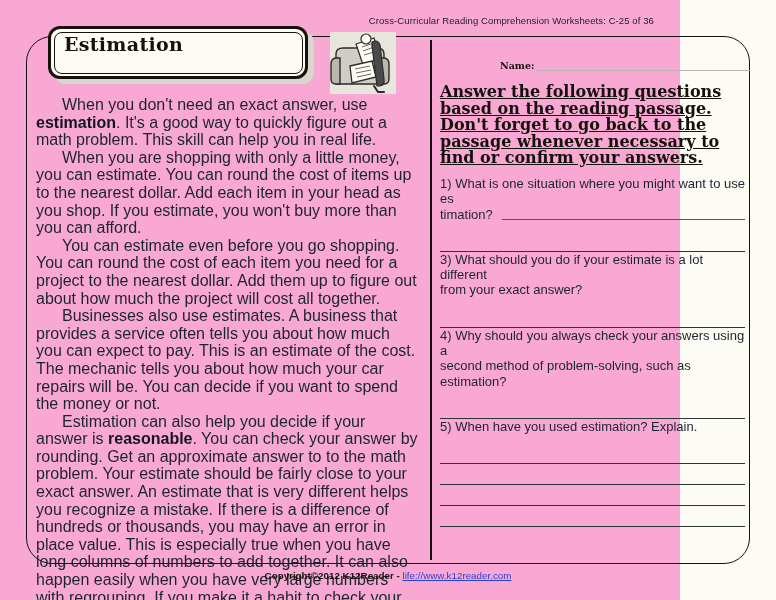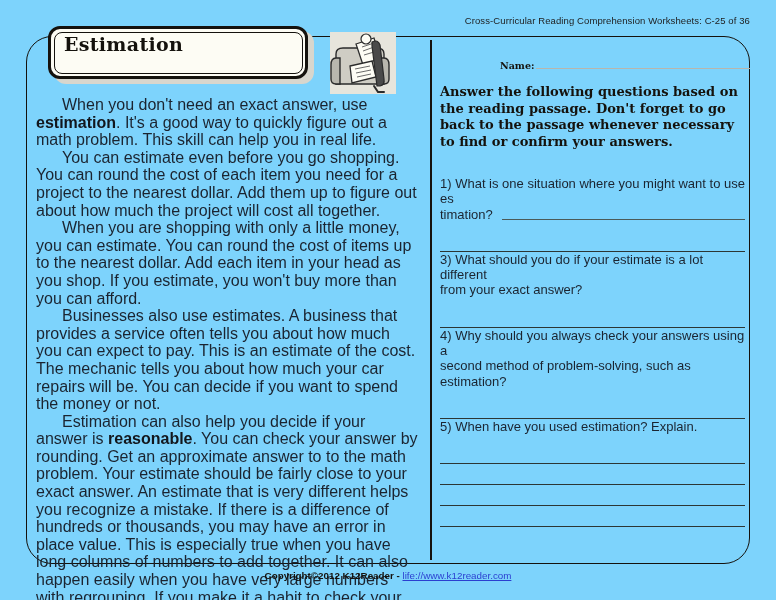--- a/index.html
+++ b/index.html
@@ -5,22 +5,22 @@
   * { box-sizing: border-box; }
   html, body {
     margin: 0; padding: 0;
     width: 776px; height: 600px;
     background: #fdfcf4;
     font-family: "Liberation Sans", sans-serif;
     overflow: hidden;
   }
   #page {
     position: relative;
-    width: 776px; height: 600px;
-    background: #7dd3fc;
+    width: 680px; height: 600px;
+    background: #f9a8d4;
   }
 
   
   .header-code {
     position: absolute;
     top: 15px; right: 26px;
     font-size: 9.5px;
     color: #1d1d1d;
     letter-spacing: 0.1px;
     white-space: nowrap;
@@ -109,21 +109,21 @@
     text-indent: 26px;
   }
   .passage b { font-weight: bold; color: #12161c; }
 
   
   .name-row {
     position: absolute;
     left: 500px; top: 60px;
     width: 250px;
     display: flex;
-    align-items: flex-start;
+    align-items: flex-end;
     gap: 2px;
   }
   .name-label {
     font-family: "DejaVu Serif", serif;
     font-weight: bold;
     font-size: 9.5px;
     color: #15120d;
     white-space: nowrap;
   }
   .name-line {
@@ -131,23 +131,24 @@
     border-bottom: 1.1px solid #b8b6ac;
     height: 9px;
   }
 
   .instructions {
     position: absolute;
     left: 440px; top: 84px;
     width: 305px;
     font-family: "DejaVu Serif", serif;
     font-weight: bold;
-    font-size: 13px;
+    font-size: 16px;
     line-height: 16.5px;
     color: #15120d;
+    text-decoration: underline;
   }
 
   .questions {
     position: absolute;
     left: 440px; top: 176px;
     width: 305px;
   }
   .q-block { margin-bottom: 0; }
   .q-text {
     font-size: 13px;
@@ -208,22 +209,22 @@
       <path d="M24 38 l22 -5 4 16 -24 6 z" fill="#fdfcf4" stroke="#2b2b2b" stroke-width="1.3"></path>
       <path d="M29 41 l15 -3 M30 45 l15 -3 M31 49 l14 -3" stroke="#5a5a5a" stroke-width="0.9"></path>
       <path d="M46 14 q6 -3 8 3 l4 34 q1 6 -4 7 l-3 0 -5 -40 z" fill="#4a4a4a" stroke="#2b2b2b" stroke-width="1.2"></path>
       <path d="M48 58 l4 6 6 0" stroke="#2b2b2b" stroke-width="2" fill="none" stroke-linecap="round"></path>
       <circle cx="40" cy="11" r="5" fill="#fdfcf4" stroke="#2b2b2b" stroke-width="1.2"></circle>
     </svg>
   </div>
 
   <div class="passage">
       <p>When you don't need an exact answer, use <b>estimation</b>. It's a good way to quickly figure out a math problem. This skill can help you in real life.</p>
+      <p>When you are shopping with only a little money, you can estimate. You can round the cost of items up to the nearest dollar. Add each item in your head as you shop. If you estimate, you won't buy more than you can afford.</p>
       <p>You can estimate even before you go shopping. You can round the cost of each item you need for a project to the nearest dollar. Add them up to figure out about how much the project will cost all together.</p>
-      <p>When you are shopping with only a little money, you can estimate. You can round the cost of items up to the nearest dollar. Add each item in your head as you shop. If you estimate, you won't buy more than you can afford.</p>
       <p>Businesses also use estimates. A business that provides a service often tells you about how much you can expect to pay. This is an estimate of the cost. The mechanic tells you about how much your car repairs will be. You can decide if you want to spend the money or not.</p>
       <p>Estimation can also help you decide if your answer is <b>reasonable</b>. You can check your answer by rounding. Get an approximate answer to to the math problem. Your estimate should be fairly close to your exact answer. An estimate that is very different helps you recognize a mistake. If there is a difference of hundreds or thousands, you may have an error in place value. This is especially true when you have long columns of numbers to add together. It can also happen easily when you have very large numbers with regrouping. If you make it a habit to check your answers using estimation, you will avoid mistakes.</p>
     </div>
 
   <div class="name-row">
     <span class="name-label">Name:</span>
     <span class="name-line"></span>
   </div>
 
   <div class="instructions">Answer the following questions based on the reading passage. Don't forget to go back to the passage whenever necessary to find or confirm your answers.</div>

